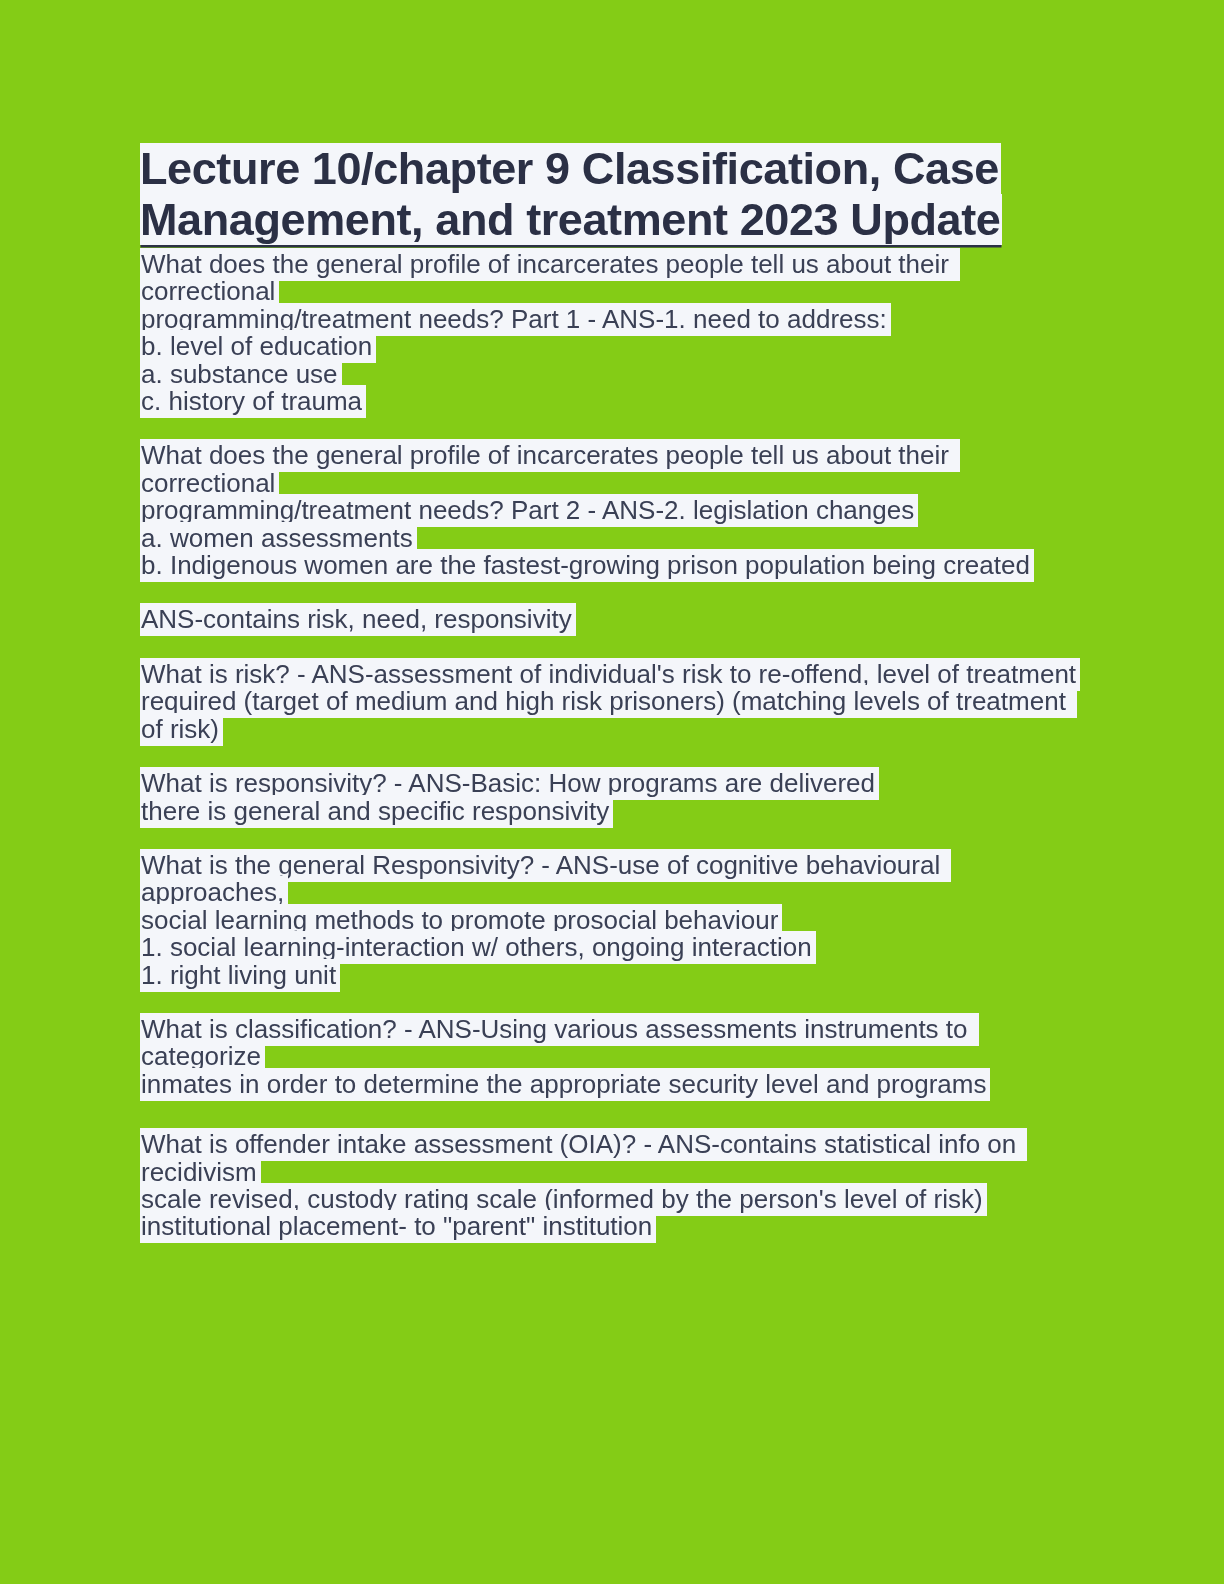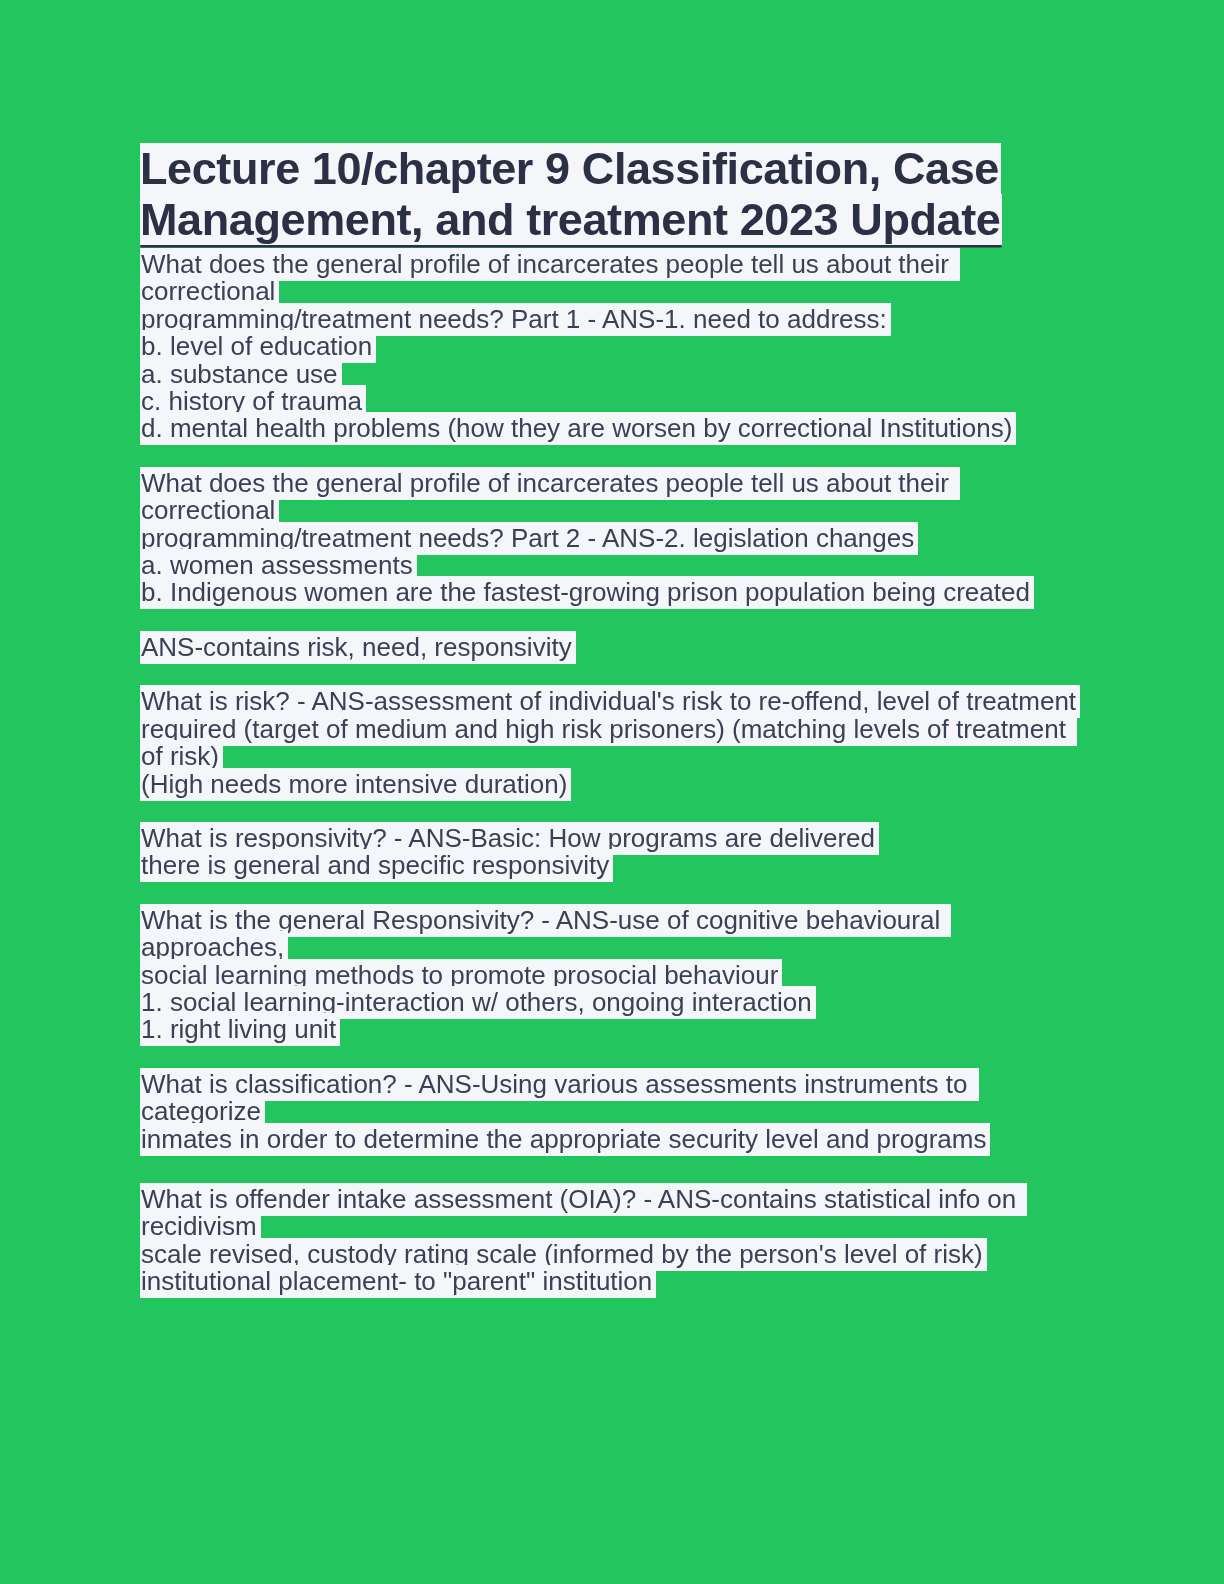--- a/index.html
+++ b/index.html
@@ -11,21 +11,21 @@
     width: 1224px;
     height: 1584px;
     font-family: "Liberation Sans", sans-serif;
     -webkit-font-smoothing: antialiased;
   }
 
   .page {
     position: relative;
     width: 1224px;
     height: 1584px;
-    background: #22c55e;
+    background: #84cc16;
     box-sizing: border-box;
     padding: 143px 140px 0 140px;
   }
 
   
   .doc-title {
     margin: 0 0 2px 0;
     font-size: 45px;
     line-height: 51px;
     font-weight: bold;
@@ -77,35 +77,33 @@
     <span class="title-line">Management, and treatment 2023 Update</span>
   </h1>
 
   <div class="body-area">
       <div class="qa-block">
         <div class="qa-line"><span class="hl">What does the general profile of incarcerates people tell us about their correctional</span></div>
         <div class="qa-line"><span class="hl">programming/treatment needs? Part 1 - ANS-1. need to address:</span></div>
         <div class="qa-line"><span class="hl">b. level of education</span></div>
         <div class="qa-line"><span class="hl">a. substance use</span></div>
         <div class="qa-line"><span class="hl">c. history of trauma</span></div>
-        <div class="qa-line"><span class="hl">d. mental health problems (how they are worsen by correctional Institutions)</span></div>
       </div>
       <div class="qa-block">
         <div class="qa-line"><span class="hl">What does the general profile of incarcerates people tell us about their correctional</span></div>
         <div class="qa-line"><span class="hl">programming/treatment needs? Part 2 - ANS-2. legislation changes</span></div>
         <div class="qa-line"><span class="hl">a. women assessments</span></div>
         <div class="qa-line"><span class="hl">b. Indigenous women are the fastest-growing prison population being created</span></div>
       </div>
       <div class="qa-block">
         <div class="qa-line"><span class="hl">ANS-contains risk, need, responsivity</span></div>
       </div>
       <div class="qa-block">
         <div class="qa-line"><span class="hl">What is risk? - ANS-assessment of individual's risk to re-offend, level of treatment</span></div>
         <div class="qa-line"><span class="hl">required (target of medium and high risk prisoners) (matching levels of treatment of risk)</span></div>
-        <div class="qa-line"><span class="hl">(High needs more intensive duration)</span></div>
       </div>
       <div class="qa-block">
         <div class="qa-line"><span class="hl">What is responsivity? - ANS-Basic: How programs are delivered</span></div>
         <div class="qa-line"><span class="hl">there is general and specific responsivity</span></div>
       </div>
       <div class="qa-block">
         <div class="qa-line"><span class="hl">What is the general Responsivity? - ANS-use of cognitive behavioural approaches,</span></div>
         <div class="qa-line"><span class="hl">social learning methods to promote prosocial behaviour</span></div>
         <div class="qa-line"><span class="hl">1. social learning-interaction w/ others, ongoing interaction</span></div>
         <div class="qa-line"><span class="hl">1. right living unit</span></div>

